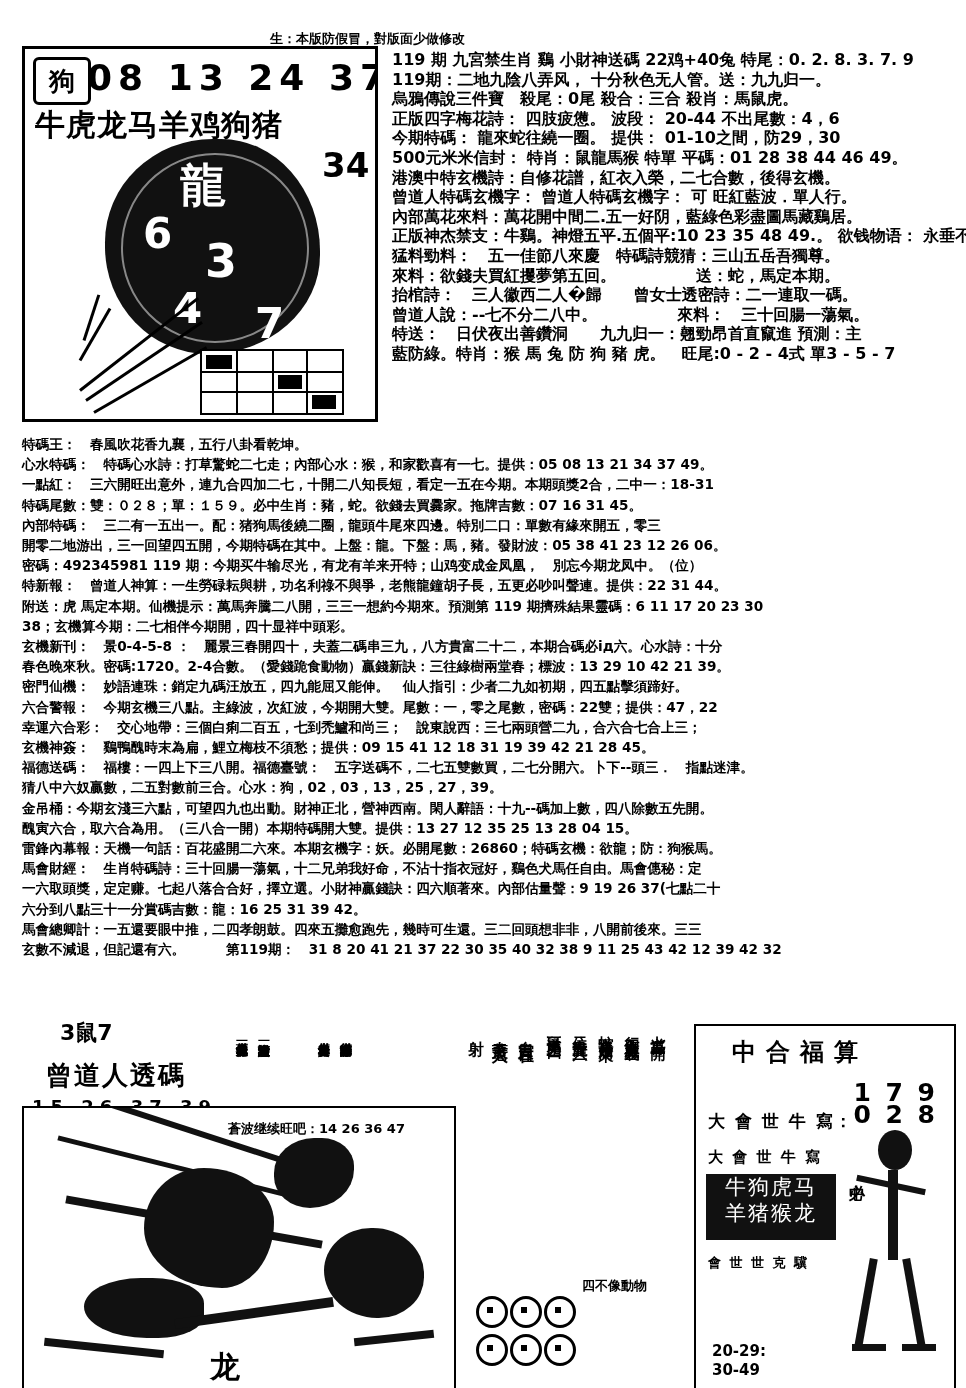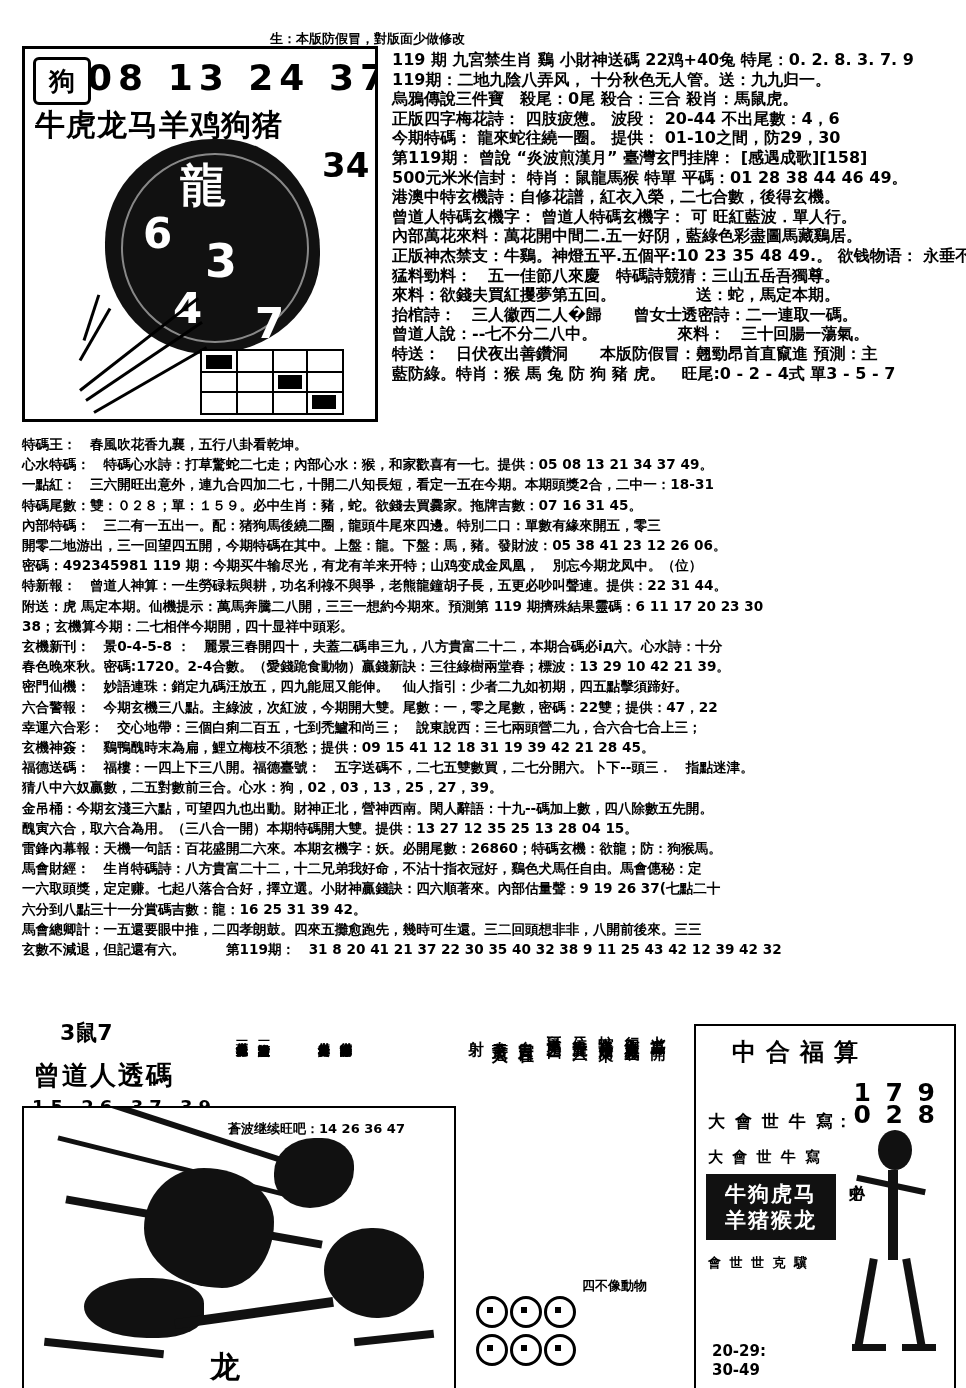--- a/index.html
+++ b/index.html
@@ -33,21 +33,21 @@
   .rightcol .l{white-space:nowrap;}
 
   
   .body{position:absolute;left:22px;top:418px;width:930px;font-size:13.6px;line-height:20.2px;font-weight:bold;}
   .body .row{white-space:nowrap;margin:0;}
 
   
   .bottom{position:absolute;left:22px;top:1000px;width:930px;height:376px;}
 
   .panelA{position:absolute;left:0;top:8px;width:430px;height:368px;}
-  .panelA .ttl{position:absolute;left:12px;top:14px;font-size:26px;font-weight:bold;letter-spacing:2px;white-space:nowrap;}
+  .panelA .ttl{position:absolute;left:24px;top:14px;font-size:26px;font-weight:bold;letter-spacing:2px;white-space:nowrap;}
   .panelA .mouse{position:absolute;left:38px;top:-6px;font-size:22px;font-weight:bold;}
   .panelA .seq{position:absolute;left:10px;top:58px;font-size:18px;font-weight:bold;letter-spacing:6px;}
   .panelA .pic{position:absolute;left:0;top:82px;width:430px;height:284px;border:2px solid #000;background:#fff;overflow:hidden;}
   .panelA .pic .ink{position:absolute;background:#111;}
   .panelA .pic .dragon{position:absolute;left:186px;bottom:4px;font-size:30px;font-weight:bold;}
 
   .vcolblock{position:absolute;left:205px;top:10px;width:225px;height:88px;}
   .vcol{position:absolute;top:0;width:17px;font-size:12px;font-weight:bold;line-height:13px;text-align:center;writing-mode:vertical-rl;text-orientation:upright;}
 
   .panelB{position:absolute;left:440px;top:8px;width:220px;height:368px;}
@@ -55,21 +55,21 @@
   .panelB .coins{position:absolute;left:8px;top:262px;width:110px;height:96px;}
   .panelB .coin{position:absolute;width:26px;height:26px;border:3px solid #000;border-radius:50%;}
   .panelB .coin:after{content:"";position:absolute;left:8px;top:8px;width:6px;height:6px;background:#000;}
   .panelB .smallblk{position:absolute;left:120px;top:258px;width:96px;height:102px;font-size:13px;line-height:10px;font-weight:bold;font-family:Liberation Mono, monospace;}
 
   .panelC{position:absolute;left:672px;top:8px;width:258px;height:368px;border:2px solid #000;background:#fff;overflow:hidden;}
   .panelC .hdr{position:absolute;left:36px;top:10px;font-size:24px;font-weight:bold;letter-spacing:10px;white-space:nowrap;}
   .panelC .nums{position:absolute;right:16px;top:56px;font-size:25px;font-weight:bold;line-height:22px;text-align:right;letter-spacing:3px;}
   .panelC .l1{position:absolute;left:12px;top:84px;font-size:17px;font-weight:bold;letter-spacing:2px;white-space:nowrap;}
   .panelC .l2{position:absolute;left:12px;top:122px;font-size:15px;font-weight:bold;letter-spacing:2px;white-space:nowrap;}
-  .panelC .box{position:absolute;left:10px;top:148px;width:130px;height:66px;background:#111;color:#fff;display:flex;flex-direction:column;justify-content:center;align-items:center;font-size:21px;font-weight:bold;line-height:26px;letter-spacing:2px;}
+  .panelC .box{position:absolute;left:10px;top:148px;width:130px;height:66px;background:#111;color:#fff;display:flex;flex-direction:column;justify-content:flex-start;align-items:center;font-size:21px;font-weight:normal;line-height:26px;letter-spacing:2px;}
   .panelC .must{position:absolute;left:150px;top:146px;font-size:16px;font-weight:bold;writing-mode:vertical-rl;text-orientation:upright;}
   .panelC .l3{position:absolute;left:12px;top:228px;font-size:13px;font-weight:bold;letter-spacing:2px;white-space:nowrap;}
   .panelC .rng{position:absolute;left:16px;bottom:14px;font-size:15px;font-weight:bold;line-height:19px;}
   .panelC .fig{position:absolute;right:18px;top:104px;width:88px;height:240px;}
   .panelC .fig i{position:absolute;background:#111;}
 </style>
 </head>
 <body>
 
 <div class="page">
@@ -106,31 +106,30 @@
     </div>
     <div class="cap">(本图为林细办公底版)</div>
   </div>
 
   <div class="rightcol">
     <div class="l">119 期 九宮禁生肖 鷄  小財神送碼  22鸡+40兔    特尾：0. 2. 8. 3. 7. 9</div>
     <div class="l">119期：二地九陰八弄风， 十分秋色无人管。送：九九归一。</div>
     <div class="l">烏鴉傳說三件寶　殺尾：0尾 殺合：三合 殺肖：馬鼠虎。</div>
     <div class="l">正版四字梅花詩： 四肢疲憊。   波段： 20-44      不出尾數：4，6</div>
     <div class="l">今期特碼： 龍來蛇往繞一圈。         提供： 01-10之間，防29，30</div>
-    <div class="l">第119期： 曾說 “炎波煎漢月” 臺灣玄門挂牌： [感遇成歌][158]</div>
     <div class="l">500元米米信封： 特肖：鼠龍馬猴 特單 平碼：01 28 38 44 46 49。</div>
     <div class="l">港澳中特玄機詩：自修花譜，紅衣入榮，二七合數，後得玄機。</div>
     <div class="l">曾道人特碼玄機字： 曾道人特碼玄機字：  可 旺紅藍波．單人行。</div>
     <div class="l">內部萬花來料：萬花開中間二.五一好阴，藍綠色彩盡圖馬藏鷄居。</div>
     <div class="l">正版神杰禁支：牛鷄。神燈五平.五個平:10 23 35 48 49.。 欲钱物语：  永垂不朽欲钱料。 119期特碼色波：綠</div>
     <div class="l">猛料勁料：　五一佳節八來慶　特碼詩競猜：三山五岳吾獨尊。</div>
     <div class="l">來料：欲錢夫買紅攫夢第五回。　　　　　送：蛇，馬定本期。</div>
     <div class="l">抬棺詩：　三人徽西二人�歸　　曾女士透密詩：二一連取一碼。</div>
     <div class="l">曾道人說：--七不分二八中。　　　　　來料：　三十回腸一蕩氣。</div>
-    <div class="l">特送：　日伏夜出善鑽洞　　本版防假冒：翹勁昂首直竄進  預測：主</div>
+    <div class="l">特送：　日伏夜出善鑽洞　　九九归一：翹勁昂首直竄進  預測：主</div>
     <div class="l">藍防綠。特肖：猴 馬 兔 防 狗 豬 虎。　旺尾:0 - 2 - 4式 單3 - 5 - 7</div>
   </div>
 
   <div class="body">
     <p class="row">特碼王：　春風吹花香九襄，五行八卦看乾坤。</p>
     <p class="row">心水特碼：　特碼心水詩：打草驚蛇二七走；內部心水：猴，和家歡喜有一七。提供：05 08 13 21 34 37 49。</p>
     <p class="row">一點紅：　三六開旺出意外，連九合四加二七，十開二八知長短，看定一五在今期。本期頭獎2合，二中一：18-31</p>
     <p class="row">特碼尾數：雙：０２８；單：１５９。必中生肖：豬，蛇。欲錢去買爨家。拖牌吉數：07 16 31 45。</p>
     <p class="row">內部特碼：　三二有一五出一。配：猪狗馬後繞二圈，龍頭牛尾來四邊。特別二口：單數有緣來開五，零三</p>
     <p class="row">開零二地游出，三一回望四五開，今期特碼在其中。上盤：龍。下盤：馬，豬。發財波：05 38 41 23 12 26 06。</p>
@@ -142,21 +141,21 @@
     <p class="row">春色晚來秋。密碼:1720。2-4合數。（愛錢跪食動物）贏錢新訣：三往綠樹兩堂春；標波：13 29 10 42 21 39。</p>
     <p class="row">密門仙機：　妙語連珠：銷定九碼汪放五，四九能屈又能伸。　仙人指引：少者二九如初期，四五點擊須蹄好。</p>
     <p class="row">六合警報：　今期玄機三八點。主綠波，次紅波，今期開大雙。尾數：一，零之尾數，密碼：22雙；提供：47，22</p>
     <p class="row">幸運六合彩：　交心地帶：三個白痢二百五，七到禿鱸和尚三；　說東說西：三七兩頭營二九，合六合七合上三；</p>
     <p class="row">玄機神簽：　鷄鴨醜時末為扁，鯉立梅枝不須愁；提供：09 15 41 12 18 31 19 39 42 21 28 45。</p>
     <p class="row">福德送碼：　福樓：一四上下三八開。福德臺號：　五字送碼不，二七五雙數買，二七分開六。卜下--頭三．　指點迷津。</p>
     <p class="row">猜八中六奴贏數，二五對數前三合。心水：狗，02，03，13，25，27，39。</p>
     <p class="row">金吊桶：今期玄淺三六點，可望四九也出動。財神正北，營神西南。閑人辭語：十九--碼加上數，四八除數五先開。</p>
     <p class="row">醜寅六合，取六合為用。（三八合一開）本期特碼開大雙。提供：13 27 12 35 25 13 28 04 15。</p>
     <p class="row">雷鋒內幕報：天機一句話：百花盛開二六來。本期玄機字：妖。必開尾數：26860；特碼玄機：欲龍；防：狗猴馬。</p>
-    <p class="row">馬會財經：　生肖特碼詩：八方貴富二十二，十二兄弟我好命，不沾十指衣冠好，鷄色犬馬任自由。馬會僡秘：定</p>
+    <p class="row">馬會財經：　生肖特碼詩：三十回腸一蕩氣，十二兄弟我好命，不沾十指衣冠好，鷄色犬馬任自由。馬會僡秘：定</p>
     <p class="row">一六取頭獎，定定赚。七起八落合合好，擇立選。小財神贏錢訣：四六順著來。內部估量聲：9 19 26 37(七點二十</p>
     <p class="row">六分到八點三十一分賞碼吉數：龍：16 25 31 39 42。</p>
     <p class="row">馬會總卿計：一五還要眼中推，二四孝朗鼓。四來五攤愈跑先，幾時可生還。三二回頭想非非，八開前後來。三三</p>
     <p class="row">玄數不減退，但記還有六。　　　第119期：　31 8 20 41 21 37 22 30 35 40 32 38 9 11 25 43 42 12 39 42 32</p>
   </div>
 
   <div class="bottom">
 
     <div class="panelA">
       <div class="mouse">3鼠7</div>

